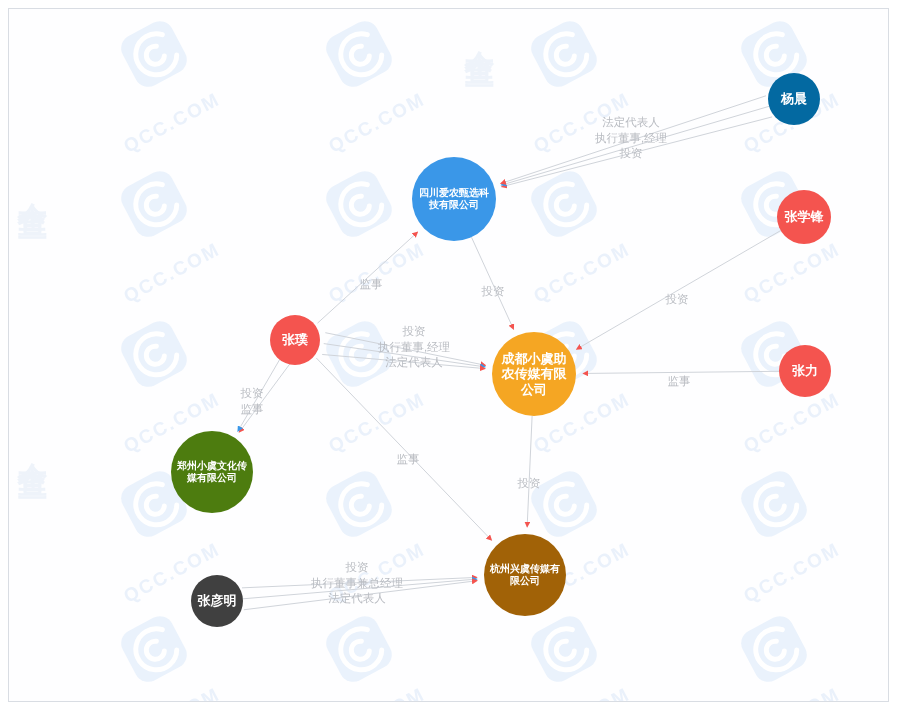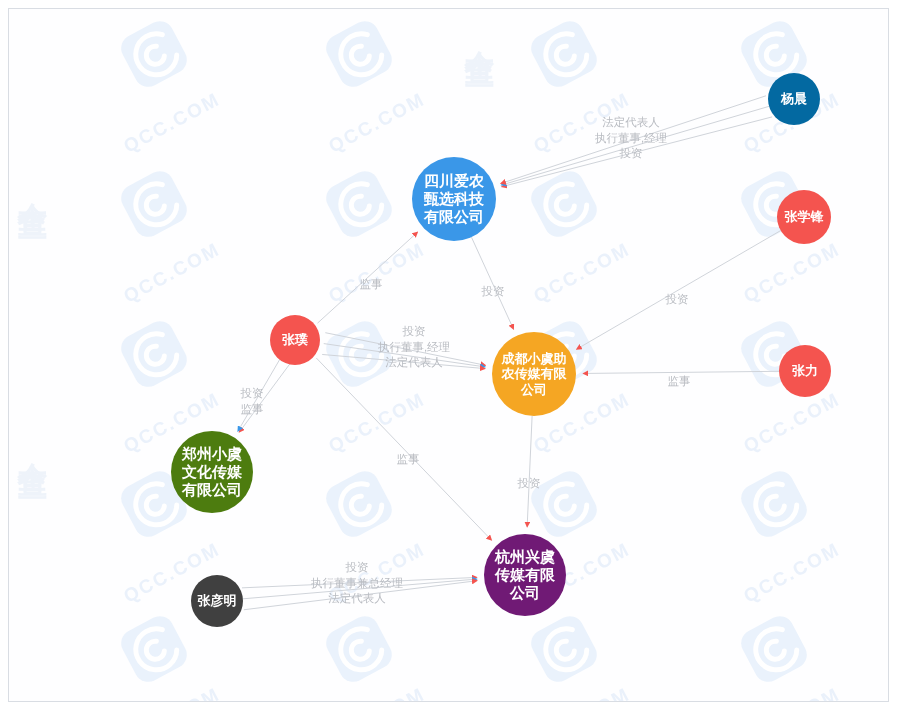--- a/index.html
+++ b/index.html
@@ -65,21 +65,21 @@
     align-items: center;
     justify-content: center;
     text-align: center;
     color: #ffffff;
     font-weight: bold;
     line-height: 1.18;
     box-sizing: border-box;
     cursor: pointer;
     user-select: none;
   }
-  .node-company   { background: #3a97e8; font-size: 15px; padding: 0 6px; }
+  .node-company   { background: #3a97e8; font-size: 10px; padding: 0 6px; }
   .node-highlight { background: #f5a623; font-size: 13px; padding: 0 6px; }
   .node-person    { background: #f4544f; font-size: 13px; }
   .edge-label {
     position: absolute;
     color: #b9bcc2;
     font-size: 11.5px;
     white-space: nowrap;
     line-height: 1.35;
     text-align: center;
     user-select: none;
@@ -256,21 +256,21 @@
     <div id="nodes-layer">
         <div class="node node-company" style="left: 403px; top: 148px; width: 84px; height: 84px; background: rgb(58, 151, 232);">
           <span>四川爱农甄选科技有限公司</span>
         </div>
         <div class="node node-highlight" style="left: 483px; top: 323px; width: 84px; height: 84px; background: rgb(245, 166, 35);">
           <span>成都小虞助农传媒有限公司</span>
         </div>
         <div class="node node-company" style="left: 162px; top: 422px; width: 82px; height: 82px; background: #4d7c0f; justify-content: center;">
           <span>郑州小虞文化传媒有限公司</span>
         </div>
-        <div class="node node-company" style="left: 475px; top: 525px; width: 82px; height: 82px; background: #701a75; align-items: center;">
+        <div class="node node-company" style="left: 475px; top: 525px; width: 82px; height: 82px; background: #a16207; align-items: center;">
           <span>杭州兴虞传媒有限公司</span>
         </div>
         <div class="node node-person" style="left: 759px; top: 64px; width: 52px; height: 52px; background: #0369a1;">
           <span>杨晨</span>
         </div>
         <div class="node node-person" style="left: 768px; top: 181px; width: 54px; height: 54px; background: rgb(244, 84, 79);">
           <span>张学锋</span>
         </div>
         <div class="node node-person" style="left: 770px; top: 336px; width: 52px; height: 52px; background: rgb(244, 84, 79);">
           <span>张力</span>

